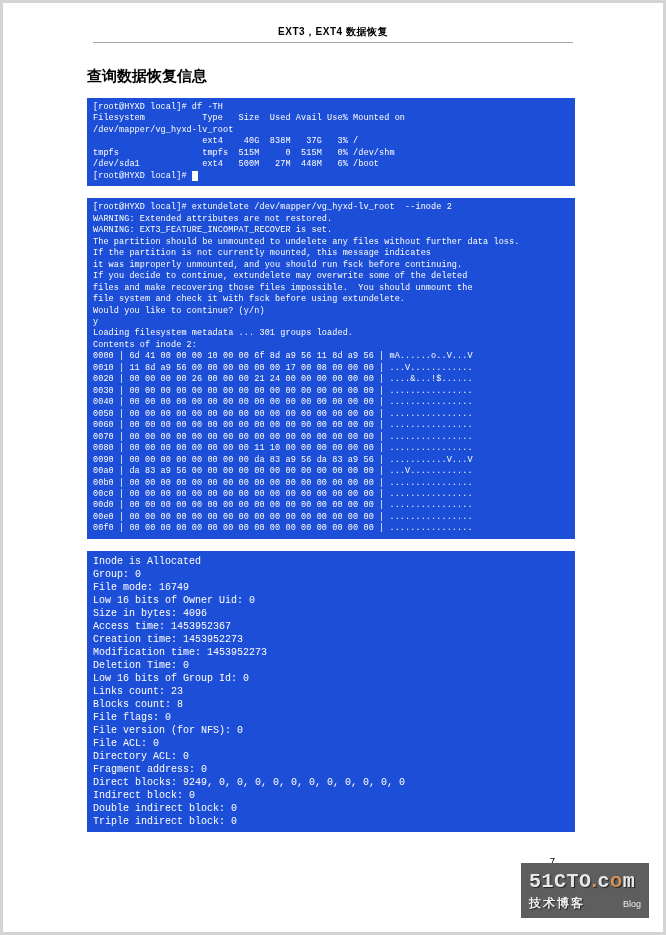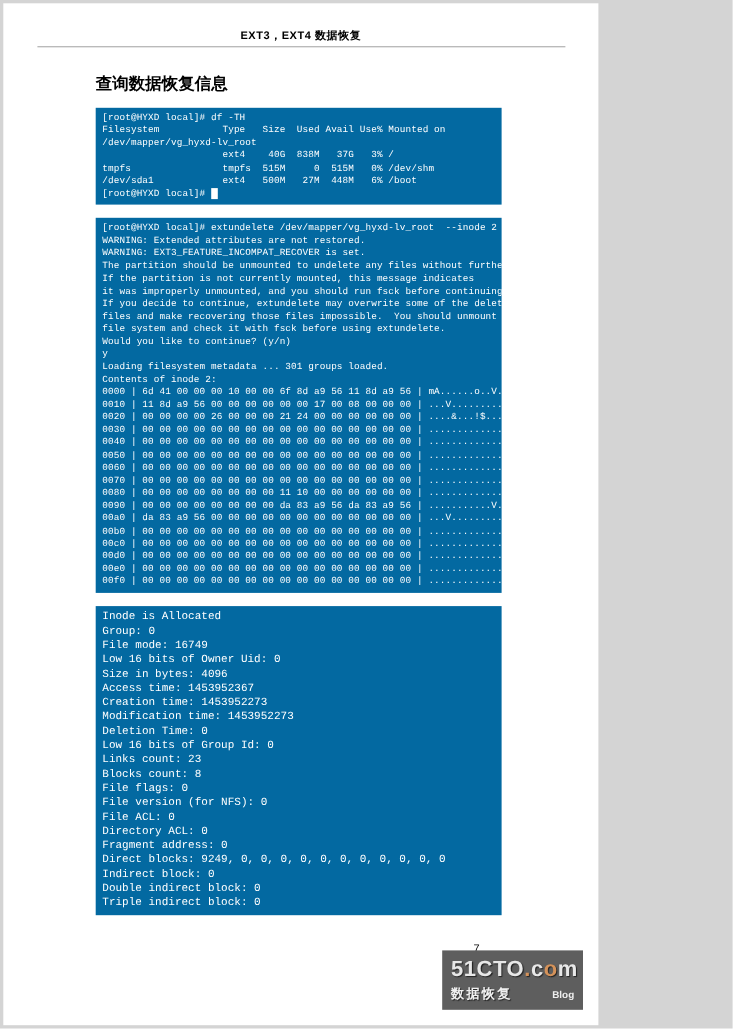--- a/index.html
+++ b/index.html
@@ -9,21 +9,21 @@
     }
     body {
       width: 666px;
       height: 935px;
       background: #d4d4d4;
       font-family: Arial, sans-serif;
       position: relative;
     }
     .page {
       background: #ffffff;
-      width: 541px;
+      width: 660px;
       height: 929px;
       margin: 3px;
       position: relative;
       padding-top: 22px;
     }
     .page-header {
       text-align: center;
       font-size: 10px;
       font-weight: bold;
       color: #000;
@@ -37,21 +37,21 @@
     .content {
       padding: 24px 88px 0 84px;
     }
     .section-title {
       font-size: 15px;
       font-weight: bold;
       color: #000;
       margin-bottom: 10px;
     }
     .terminal {
-      background: #0369a1;
+      background: #1d4ed8;
       color: #ffffff;
       font-family: 'Courier New', monospace;
       font-size: 8.5px;
       line-height: 1.35;
       padding: 4px 6px;
       margin-bottom: 12px;
       white-space: pre;
       overflow: hidden;
       letter-spacing: 0.1px;
       margin-top: 12px;
@@ -86,41 +86,42 @@
     }
     .watermark .logo-text {
       font-family: Arial, sans-serif;
       font-weight: bold;
       font-size: 20px;
       letter-spacing: 0.5px;
       text-shadow: 1px 1px 1px #222;
     }
     .watermark .logo-text .c {
       color: #e8e8e8;
+      font-family: Liberation Mono, monospace;
     }
     .watermark .logo-text .o {
       color: #d4925a;
     }
     .watermark .sub {
       display: flex;
       justify-content: space-between;
       align-items: baseline;
       margin-top: 2px;
     }
     .watermark .sub .cn {
       font-size: 12px;
       font-weight: bold;
       color: #f0f0f0;
       letter-spacing: 2px;
       text-shadow: 1px 1px 1px #222;
     }
     .watermark .sub .blog {
       font-size: 9px;
       color: #eee;
-      font-weight: bold;
+      font-weight: normal;
     }
   </style>
 </head>
 <body>
 
 <div class="page">
   <div class="page-header">EXT3，EXT4 数据恢复</div>
   <div class="header-line"></div>
 
   <div class="content">
@@ -185,17 +186,17 @@
 Indirect block: 0
 Double indirect block: 0
 Triple indirect block: 0</span></div>
   </div>
 
   <div class="page-number">7</div>
 
   <div class="watermark">
     <div class="logo-text"><span class="c">51CTO</span><span class="o">.</span><span class="c">c</span><span class="o">o</span><span class="c">m</span></div>
     <div class="sub">
-      <span class="cn">数据恢复</span>
+      <span class="cn">技术博客</span>
       <span class="blog">Blog</span>
     </div>
   </div>
 </div>
 
 </body></html>

